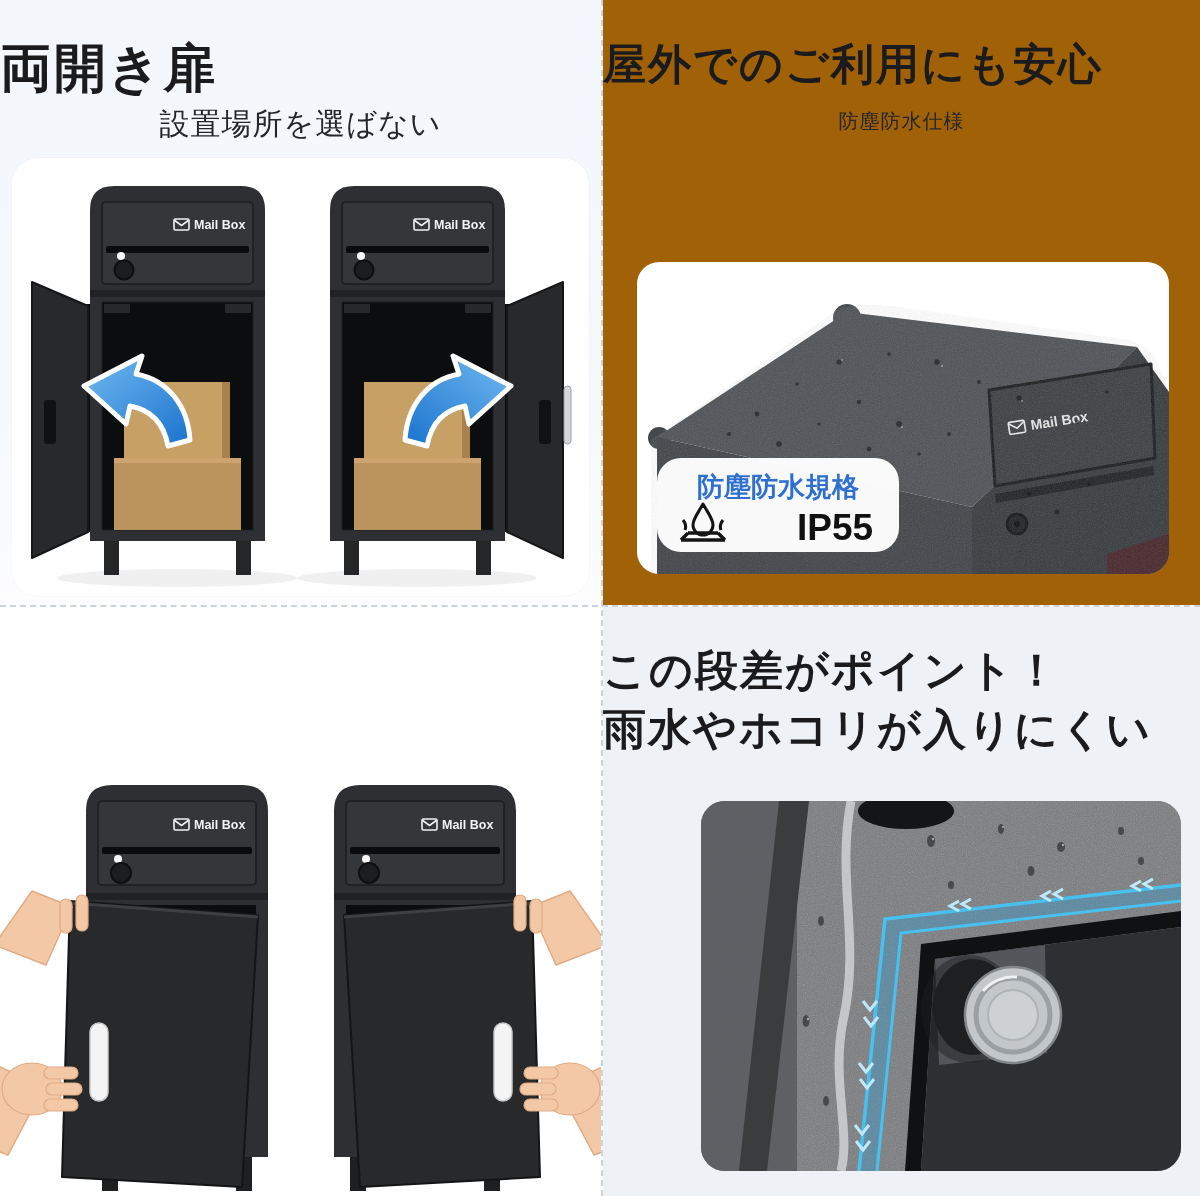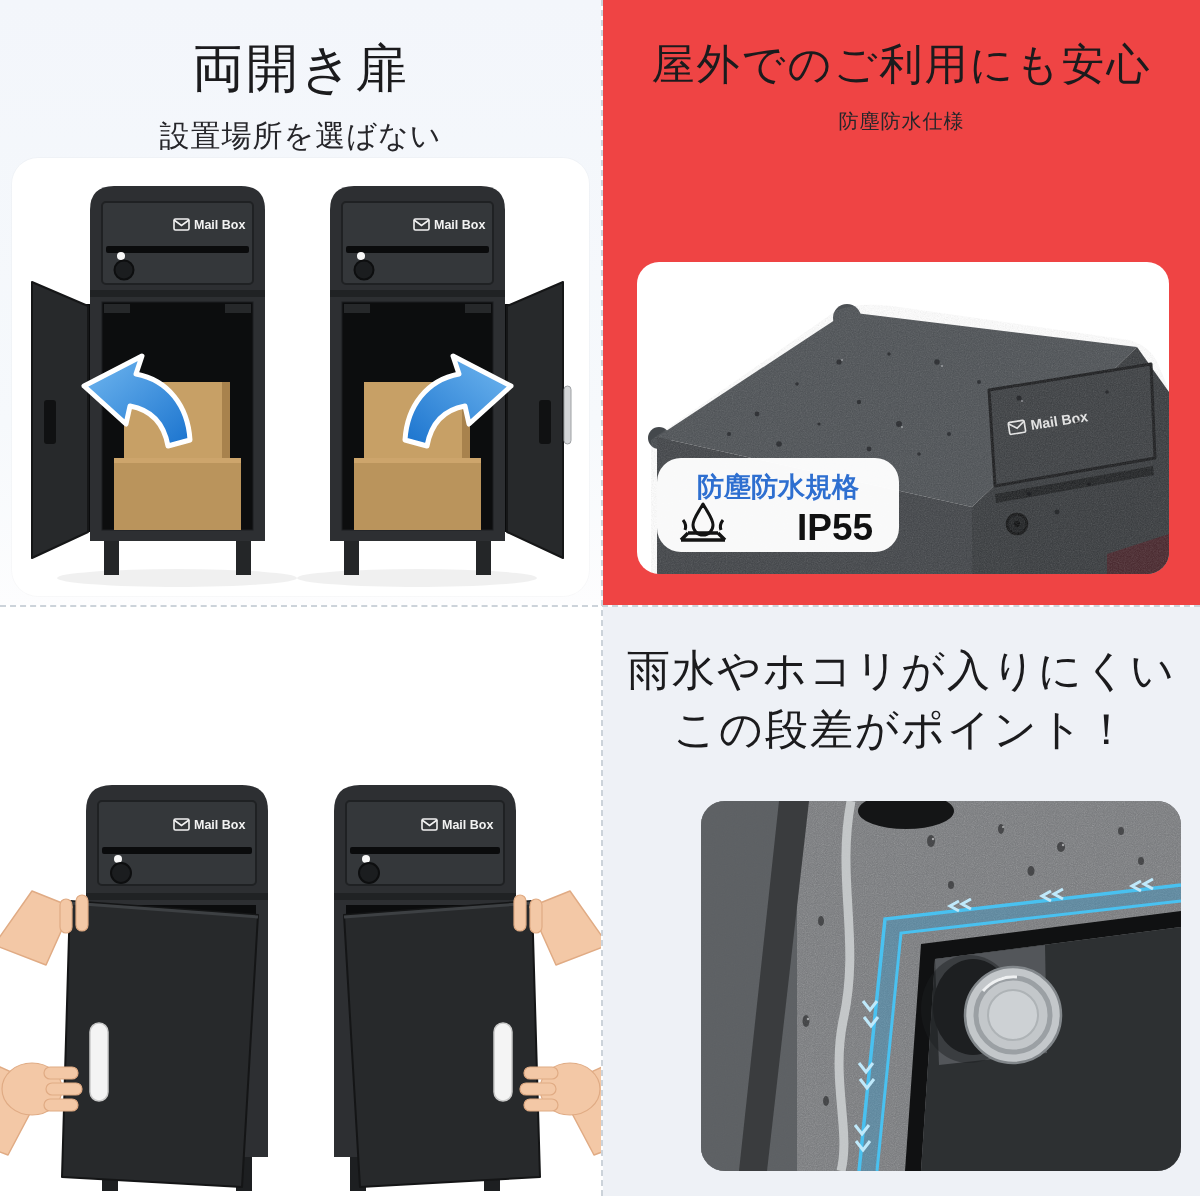--- a/index.html
+++ b/index.html
@@ -1,28 +1,28 @@
 <!DOCTYPE html>
 <html><head>
 <meta charset="utf-8">
 <style>
   html,body{margin:0;padding:0;background:#ffffff;}
   body{width:1200px;height:1196px;font-family:"Liberation Sans","DejaVu Sans",sans-serif;}
   .canvas{position:relative;width:1200px;height:1196px;overflow:hidden;background:#ffffff;}
   .quad{position:absolute;overflow:hidden;}
   .q-tl{left:0;top:0;width:601px;height:605px;background:linear-gradient(180deg,#f3f6fb 0%,#f6f9fc 70%,#fdfdfe 100%);}
-  .q-tr{left:603px;top:0;width:597px;height:605px;background:#ef4444;}
+  .q-tr{left:603px;top:0;width:597px;height:605px;background:#a16207;}
   .q-bl{left:0;top:607px;width:601px;height:589px;background:#ffffff;}
   .q-br{left:603px;top:607px;width:597px;height:589px;background:#eef1f6;}
   .divider-v{position:absolute;left:601px;top:0;height:1196px;width:0;border-left:2px dashed #ccd3da;}
   .divider-h{position:absolute;top:605px;left:0;width:1200px;height:0;border-top:2px dashed #ccd3da;}
-  .t-main{font-weight:normal;color:#1b1b1d;text-align:center;letter-spacing:2px;}
+  .t-main{font-weight:bold;color:#1b1b1d;letter-spacing:2px;}
   .t-sub{color:#26262a;text-align:center;letter-spacing:1px;}
   .q-tl .t-main{margin-top:34px;font-size:52px;}
-  .q-tl .t-sub{margin-top:12px;font-size:30px;}
+  .q-tl .t-sub{font-size:30px;}
   .q-tr .t-main{margin-top:36px;font-size:43px;}
   .q-tr .t-sub{margin-top:14px;font-size:20px;}
   .q-bl .t-main{margin-top:64px;font-size:46px;}
   .q-br .t-main{margin-top:34px;font-size:43px;line-height:1.38;}
   .tl-card{position:absolute;left:12px;top:158px;width:577px;height:438px;background:#ffffff;border-radius:26px;box-shadow:0 0 0 1px rgba(0,0,0,0.02);}
   .tl-card svg{display:block;width:577px;height:438px;}
   .tr-photo{position:absolute;left:34px;top:262px;width:532px;height:312px;border-radius:22px;overflow:hidden;background:#ffffff;}
   .tr-photo svg{display:block;width:532px;height:312px;}
   .bl-art{position:absolute;left:0;top:168px;width:601px;height:421px;}
   .bl-art svg{display:block;width:601px;height:421px;}
@@ -274,22 +274,22 @@
               <rect x="-8" y="56" width="34" height="12" rx="6" fill="#f3c8a6" stroke="#e0ab84" stroke-width="1.2"></rect>
             </g>
           </g>
         </g>
       </svg>
     </div>
   </div>
 
   <div class="quad q-br">
     <div class="t-main">
+      <div>この段差がポイント！</div>
       <div>雨水やホコリが入りにくい</div>
-      <div>この段差がポイント！</div>
     </div>
 
     <div class="br-photo">
       <svg viewBox="0 0 480 370">
         <defs>
           <filter id="noiseBR" x="0%" y="0%" width="100%" height="100%">
             <feTurbulence type="fractalNoise" baseFrequency="0.9" numOctaves="2" stitchTiles="stitch"></feTurbulence>
             <feColorMatrix type="saturate" values="0"></feColorMatrix>
           </filter>
         </defs>

